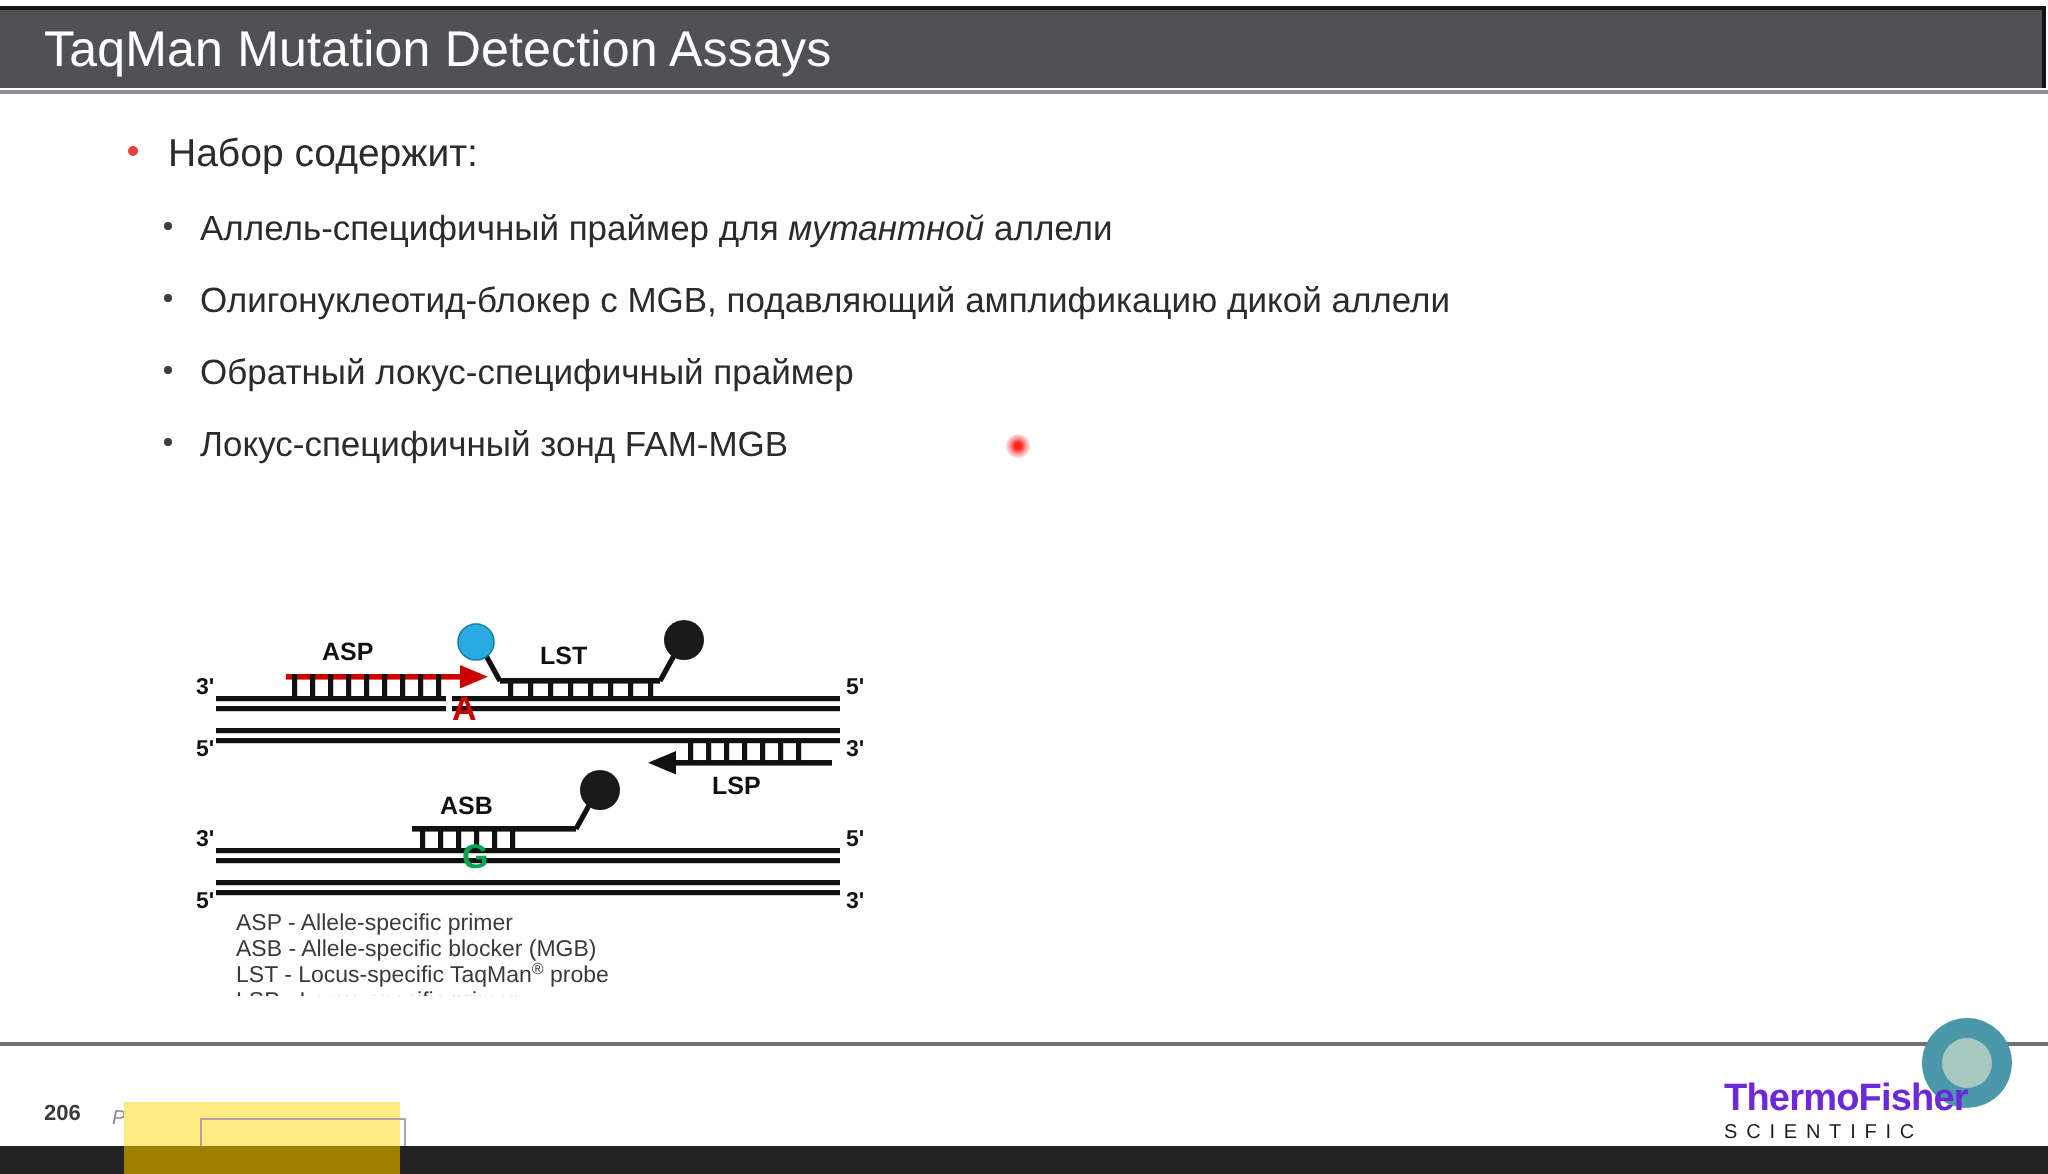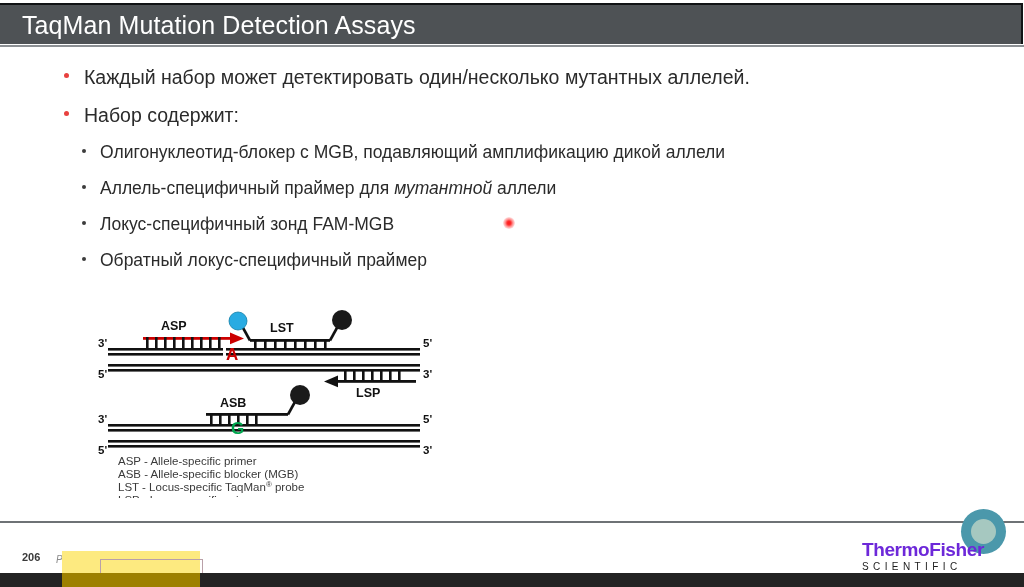--- a/index.html
+++ b/index.html
@@ -231,48 +231,44 @@
 
 <div id="slide">
 
   <div id="title-bar">
     <div id="title-text">TaqMan Mutation Detection Assays</div>
   </div>
   <div id="title-underline"></div>
 
   <div id="bullets">
 
-    <div class="l1">
-      <span class="dot"></span>
-      <span>Каждый набор может детектировать один/несколько мутантных аллелей.</span>
-    </div>
 
     <div class="l1">
       <span class="dot"></span>
       <span>Набор содержит:</span>
     </div>
 
+    <div class="l2" style="margin-top:6px;">
+      <span class="dot"></span>
+      <span>Аллель-специфичный праймер для </span><span class="it">мутантной</span><span> аллели</span>
+    </div>
+
     <div class="l2">
       <span class="dot"></span>
       <span>Олигонуклеотид-блокер с MGB, подавляющий амплификацию дикой аллели</span>
     </div>
 
-    <div class="l2" style="margin-top:6px;">
+    <div class="l2">
       <span class="dot"></span>
-      <span>Аллель-специфичный праймер для </span><span class="it">мутантной</span><span> аллели</span>
+      <span>Обратный локус-специфичный праймер</span>
     </div>
 
     <div class="l2">
       <span class="dot"></span>
       <span>Локус-специфичный зонд FAM-MGB</span>
-    </div>
-
-    <div class="l2">
-      <span class="dot"></span>
-      <span>Обратный локус-специфичный праймер</span>
     </div>
 
   </div>
 
   <div id="laser"></div>
 
   <div id="diagram">
     <svg width="340" height="190" viewBox="0 0 340 190" xmlns="http://www.w3.org/2000/svg">
 
       <g fill="#111111">

